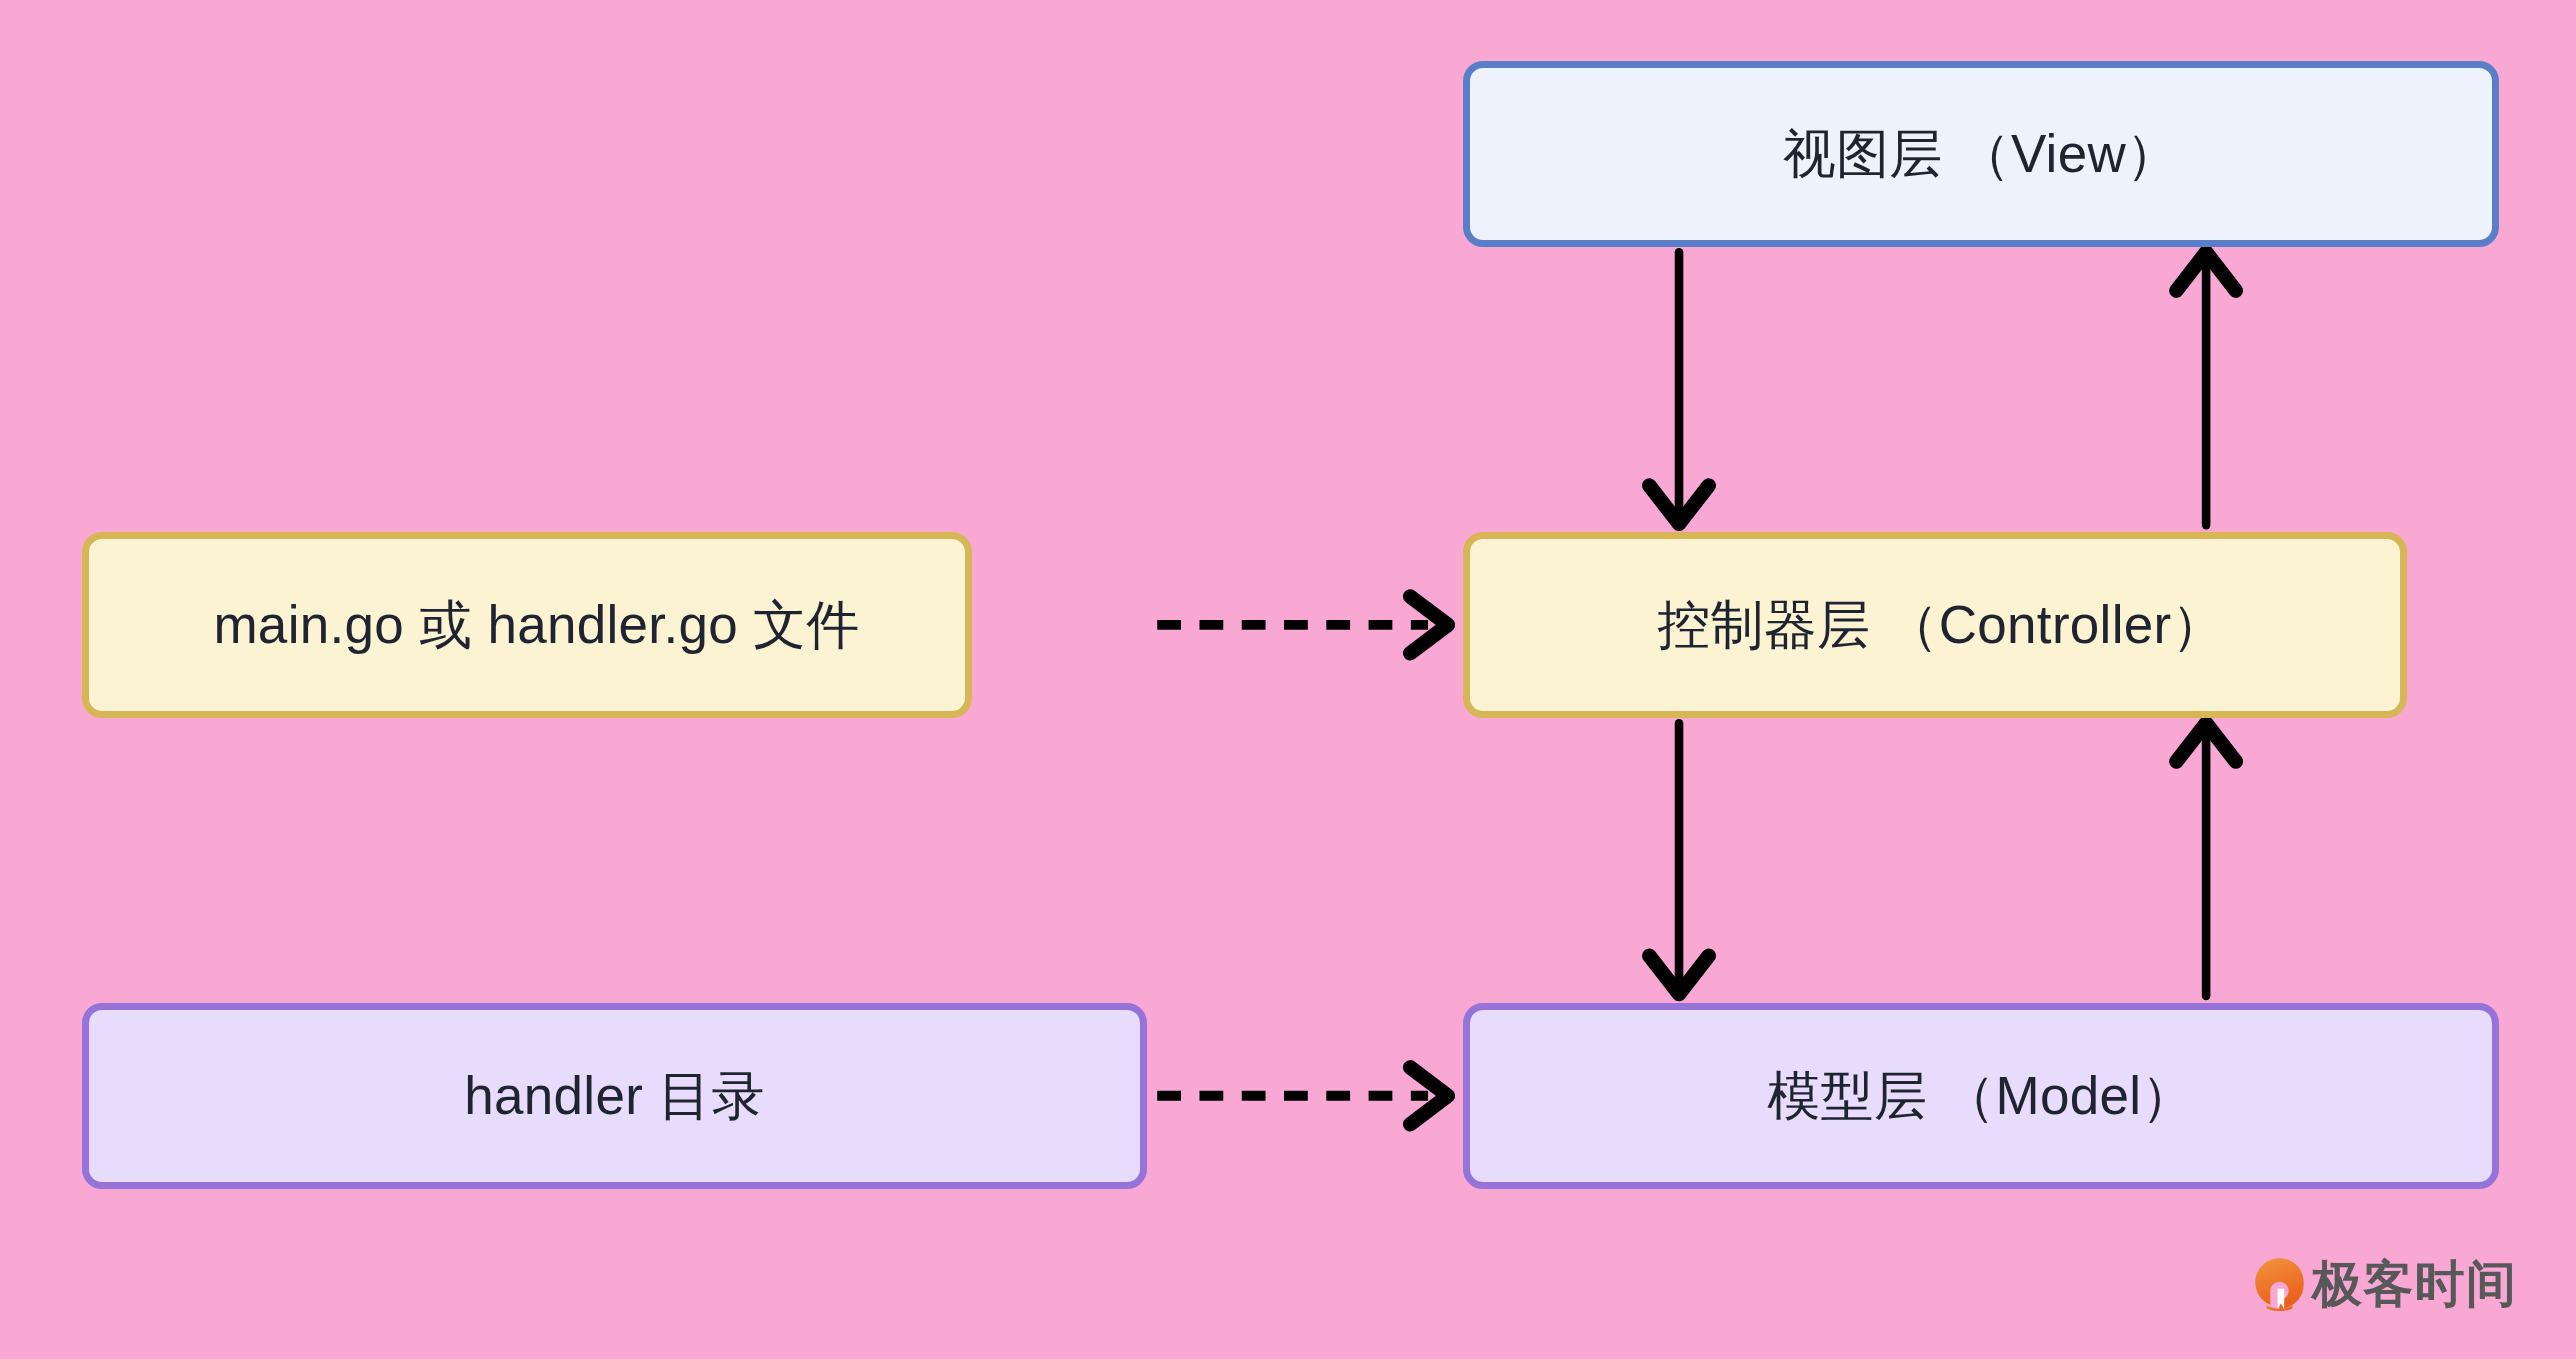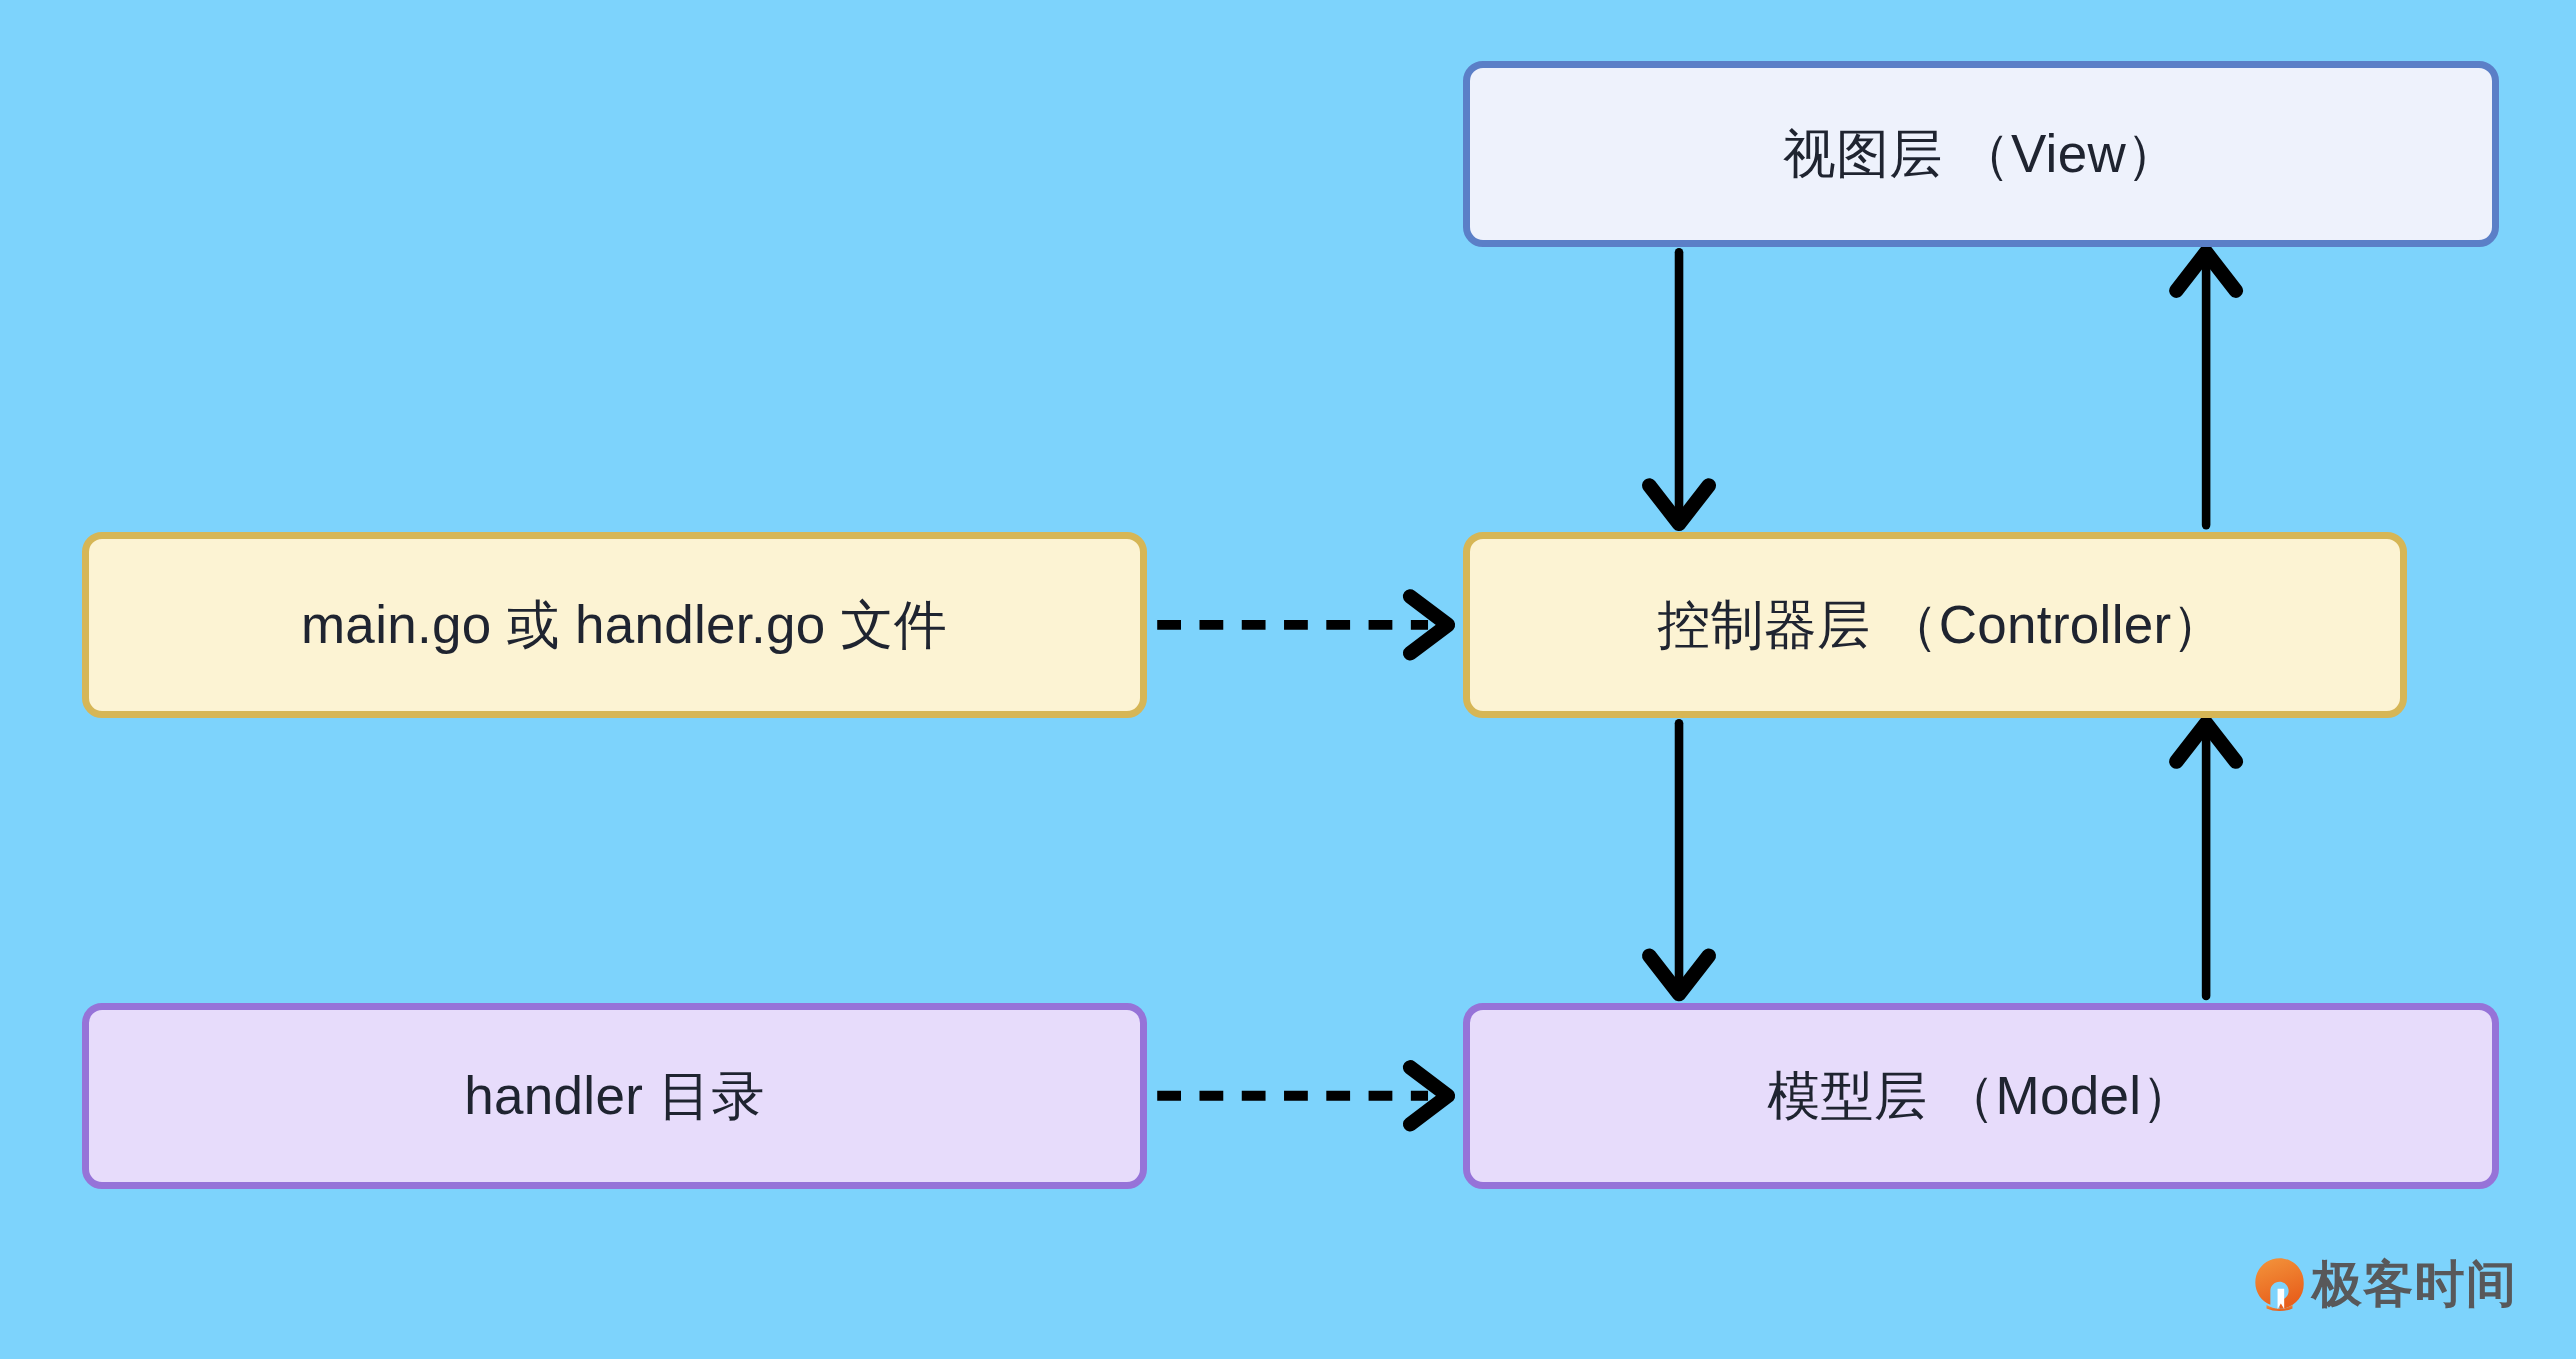--- a/index.html
+++ b/index.html
@@ -14,21 +14,21 @@
     overflow: hidden;
     font-family: "Liberation Sans", "DejaVu Sans", sans-serif;
   }
 
   #canvas {
     position: absolute;
     left: 0;
     top: 0;
     width: 2576px;
     height: 1360px;
-    background: #7dd3fc;
+    background: #f9a8d4;
   }
 
   
   .node {
     position: absolute;
     box-sizing: border-box;
     border-radius: 20px;
     display: flex;
     align-items: center;
     justify-content: center;
@@ -65,21 +65,21 @@
     top: 1003px;
     width: 1036px;
     height: 186px;
     background: #e7dcfb;
     border: 7.3px solid #9673d8;
   }
 
   .node-mainfile {
     left: 82px;
     top: 532px;
-    width: 1065px;
+    width: 890px;
     height: 186px;
     background: #fcf3d3;
     border: 7.3px solid #d6b656;
     padding-left: 19px;
   }
 
   .node-handlerdir {
     left: 82px;
     top: 1003px;
     width: 1065px;

